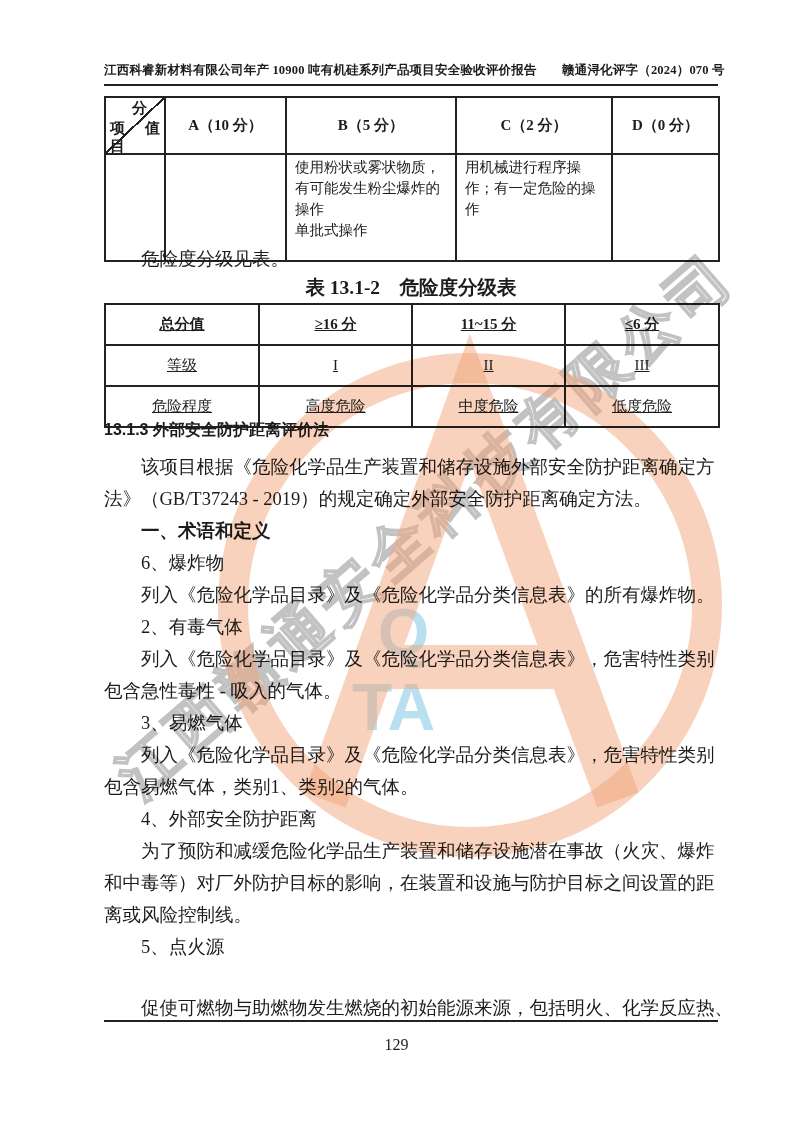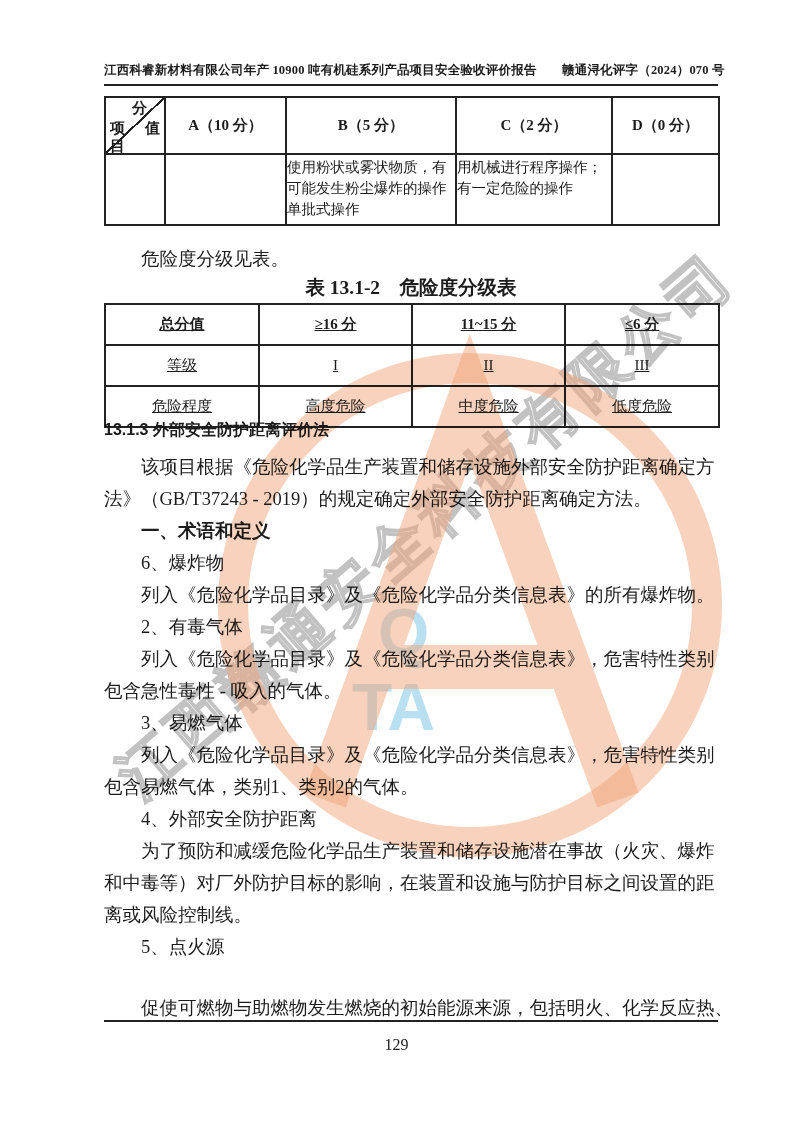--- a/index.html
+++ b/index.html
@@ -14,21 +14,21 @@
     position:absolute; top:62px; left:104px; width:614px;
     font-size:12.5px; font-weight:bold; letter-spacing:.2px;
     text-align:center; white-space:nowrap;
     border-bottom:2px solid #222; padding-bottom:5px;
   }
   
   table{ border-collapse:collapse; table-layout:fixed; }
   td,th{ border:2px solid #222; font-weight:normal; }
   .score-table{ position:absolute; top:96px; left:104px; width:614px; }
   .score-table th{ height:57px; font-weight:bold; font-size:15px; text-align:center; vertical-align:middle; }
-  .score-table td{ height:71px; vertical-align:top; font-size:14.5px; line-height:21px; padding:2px 0; text-align:left; }
+  .score-table td{ height:107px; vertical-align:top; font-size:14.5px; line-height:21px; padding:2px 8px; text-align:left; }
   .corner-cell{ position:relative; padding:0;
     background:linear-gradient(to bottom right,
       transparent calc(50% - 1px), #222 calc(50% - 1px),
       #222 calc(50% + 1px), transparent calc(50% + 1px));
   }
   .corner-cell span{ position:absolute; font-size:15px; font-weight:bold; }
   .c-fen  { top:1px;  left:26px; }
   .c-zhi  { top:21px; right:4px; }
   .c-xiang{ top:21px; left:4px; }
   .c-mu   { top:39px; left:4px; }

